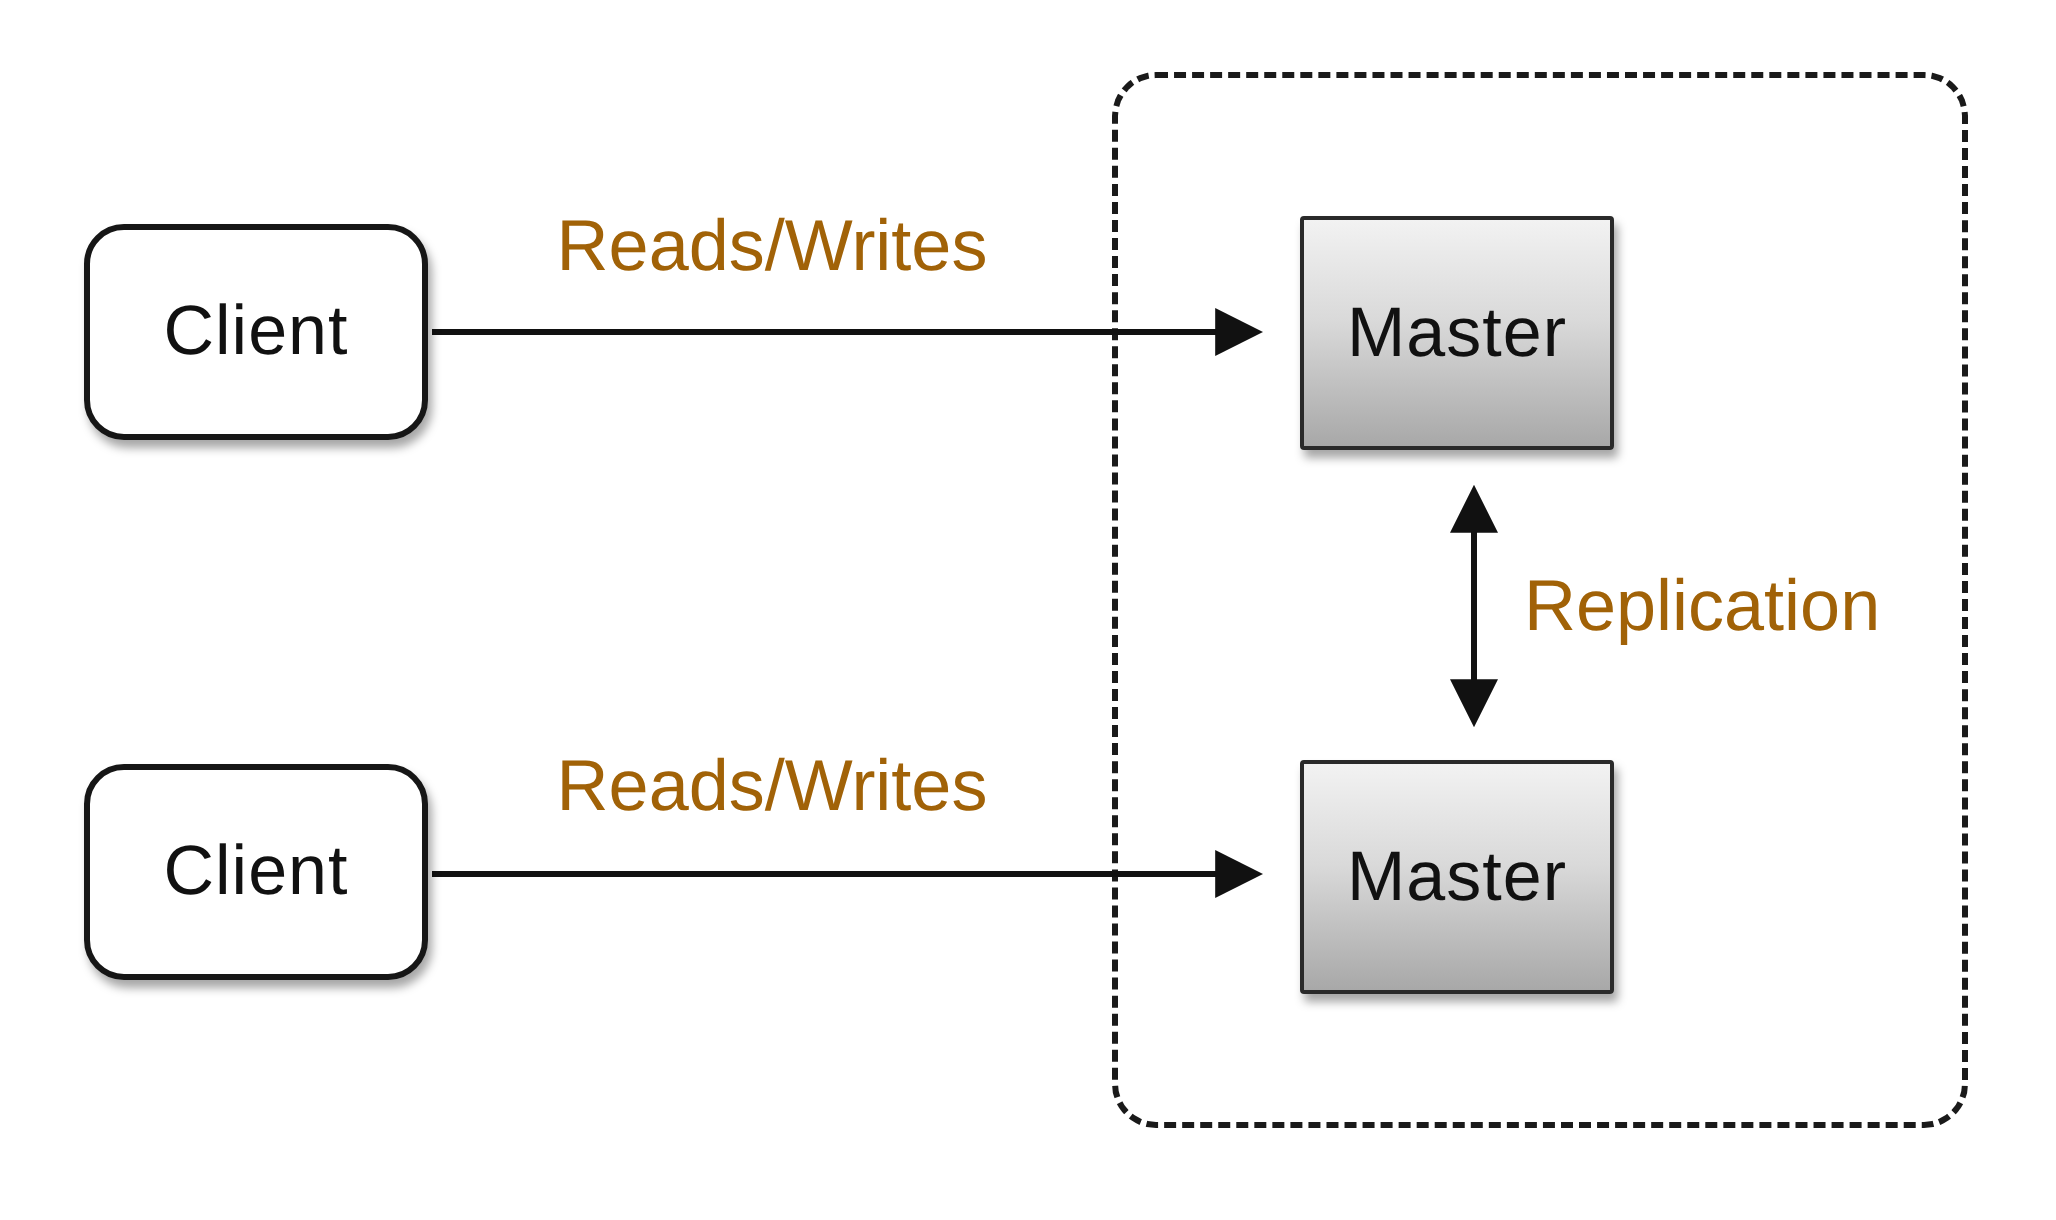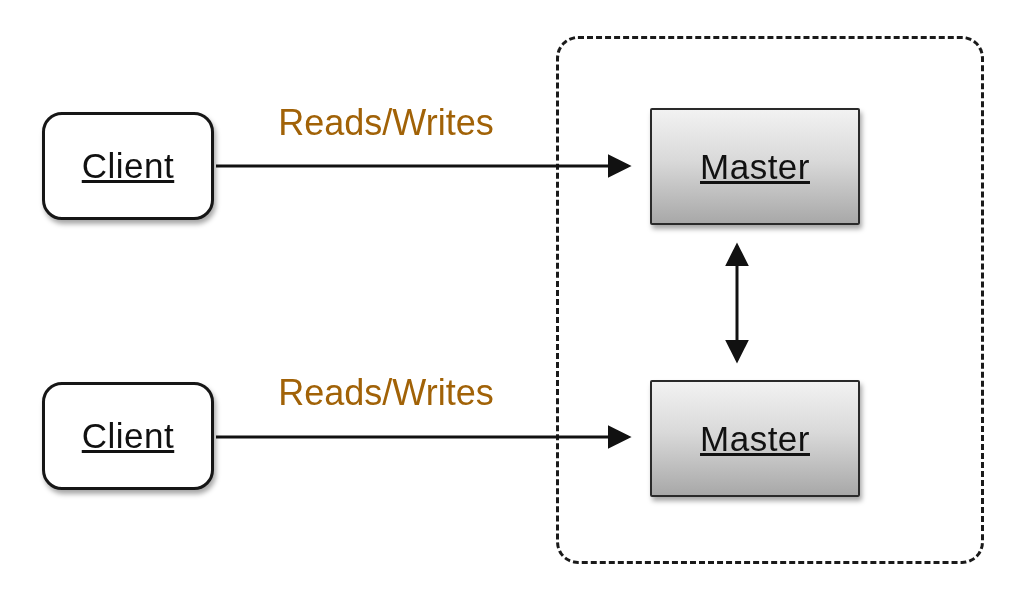--- a/index.html
+++ b/index.html
@@ -42,37 +42,36 @@
   .node {
     position: absolute;
     display: flex;
     align-items: center;
     justify-content: center;
     box-sizing: border-box;
     font-size: 35px;
     color: #111111;
     letter-spacing: 0.5px;
     z-index: 2;
-    text-decoration: underline;
   }
 
   .client-node {
     width: 172px;
     height: 108px;
     background: #ffffff;
     border: 3px solid #161616;
     border-radius: 20px;
     box-shadow: 2px 4px 5px rgba(0,0,0,0.35);
   }
 
   .client-1 { left: 42px; top: 112px; }
   .client-2 { left: 42px; top: 382px; }
 
   .master-node {
-    width: 210px;
+    width: 157px;
     height: 117px;
     background: linear-gradient(to bottom, #f2f2f2 0%, #d9d9d9 45%, #a8a8a8 100%);
     border: 2px solid #2a2a2a;
     border-radius: 2px;
     box-shadow: 2px 4px 5px rgba(0,0,0,0.35);
   }
 
   .master-1 { left: 650px; top: 108px; }
   .master-2 { left: 650px; top: 380px; }
 
@@ -122,14 +121,15 @@
   </div>
 
   <div class="node master-node master-2">
     <span>Master</span>
   </div>
 
   <div class="edge-label rw-label-top">Reads/Writes</div>
 
   <div class="edge-label rw-label-bottom">Reads/Writes</div>
 
+  <div class="edge-label replication-label">Replication</div>
 
 </div>
 
 </body></html>

